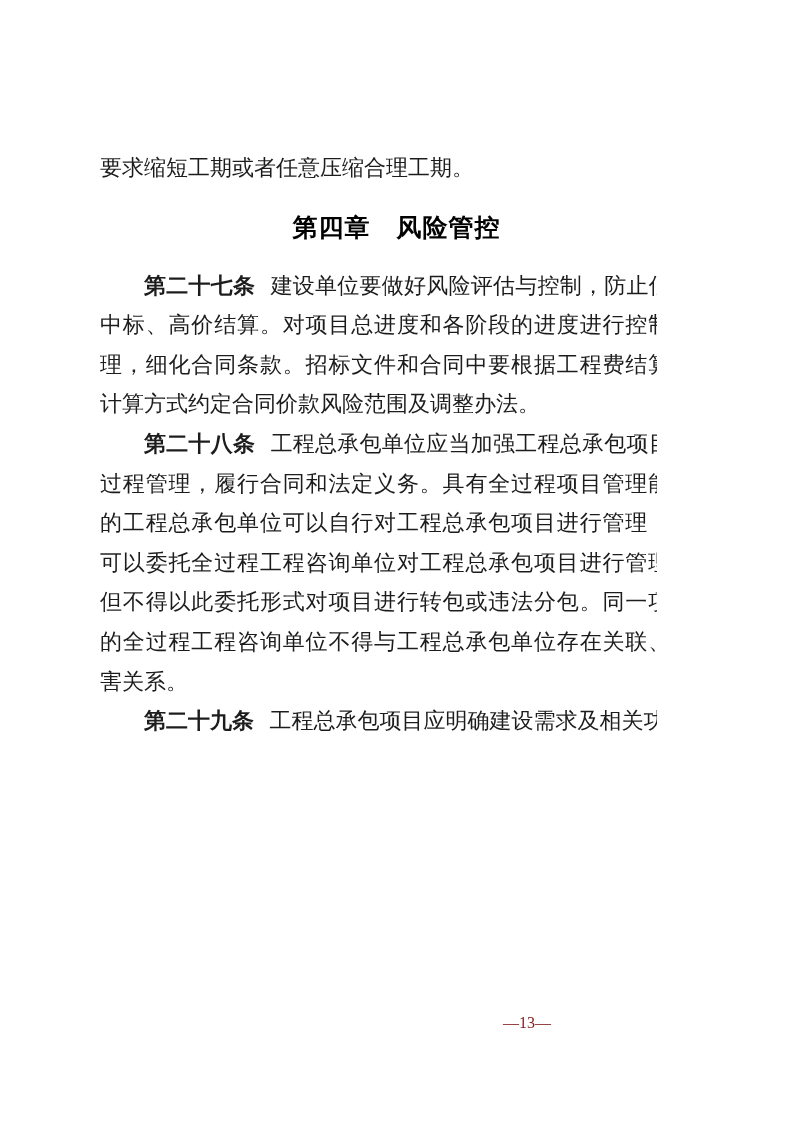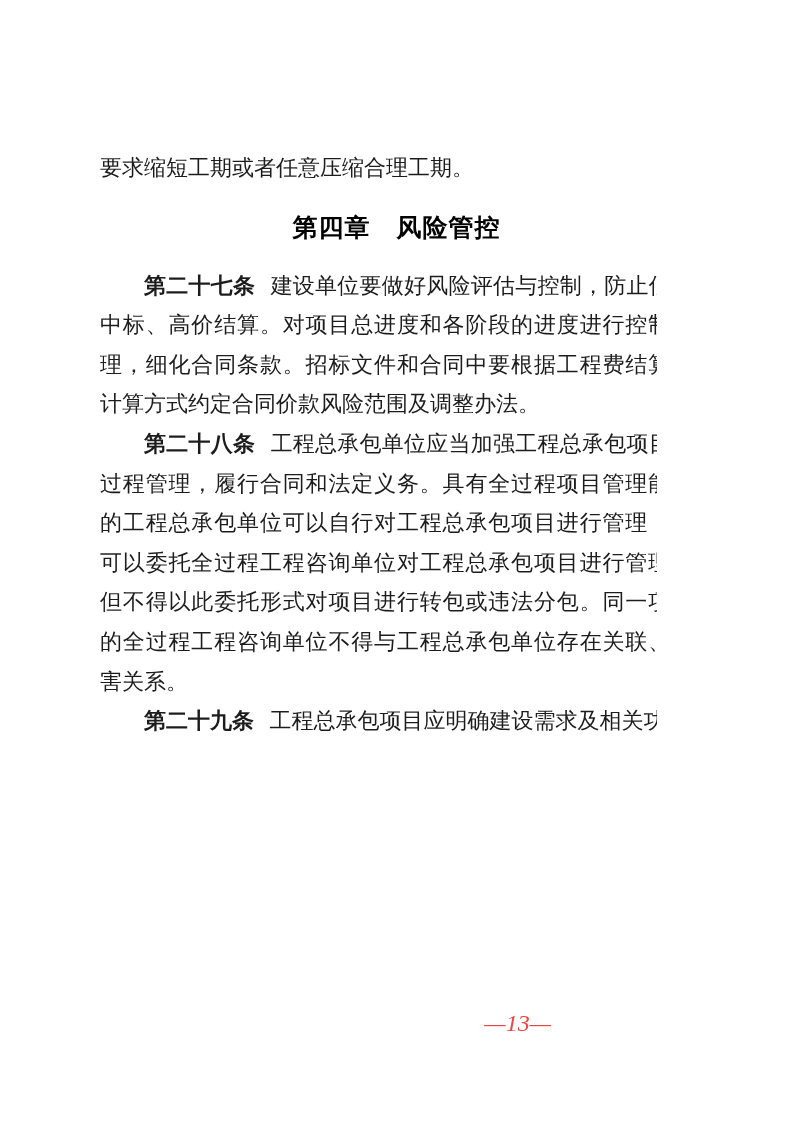--- a/index.html
+++ b/index.html
@@ -45,25 +45,24 @@
     line-height: 40px;
     text-align: center;
     text-indent: 0;
     letter-spacing: 1px;
     color: #000000;
   }
   .page-number {
     position: absolute;
     top: 1012px;
     right: 106px;
-    font-size: 24px;
+    font-size: 16px;
     line-height: 22px;
     font-family: "Liberation Serif", "DejaVu Serif", serif;
-    color: #ef4444;
-    font-style: italic;
+    color: #7f1d1d;
   }
 </style>
 </head>
 <body>
 
 <div class="page">
   <div class="content">
 
     <p class="para no-indent">要求缩短工期或者任意压缩合理工期。</p>
 

